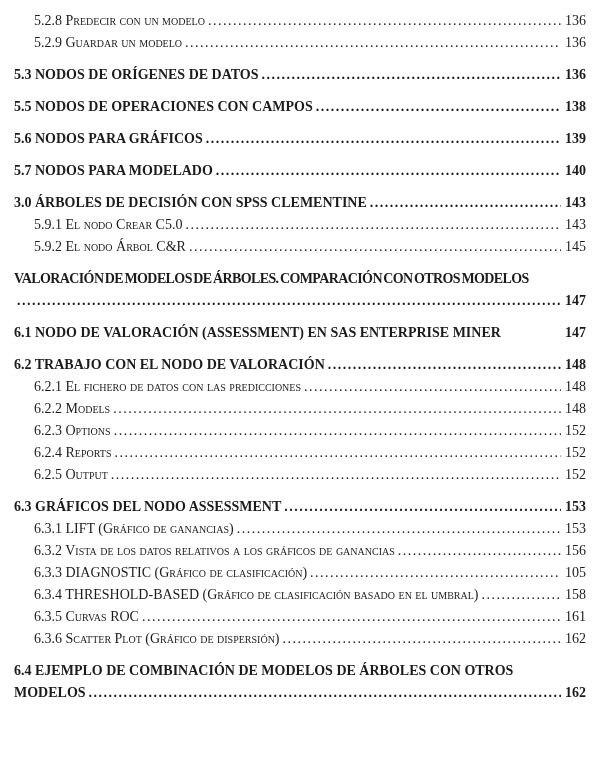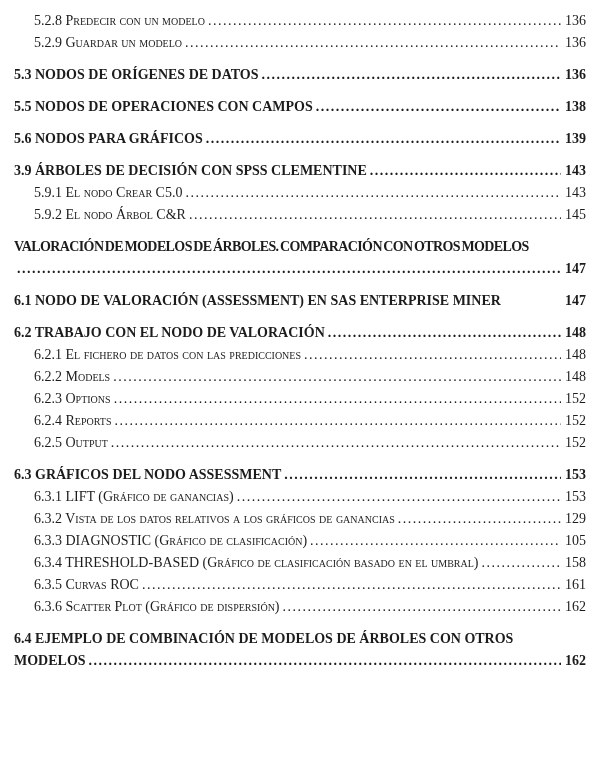--- a/index.html
+++ b/index.html
@@ -76,24 +76,29 @@
     <span class="leader"></span>
     <span class="pg">138</span>
   </div>
 
   <div class="entry chap row">
     <span class="t">5.6 NODOS PARA GRÁFICOS</span>
     <span class="leader"></span>
     <span class="pg">139</span>
   </div>
 
+  <div class="entry chap row">
+    <span class="t">5.7 NODOS PARA MODELADO</span>
+    <span class="leader"></span>
+    <span class="pg">140</span>
+  </div>
 
 
   <div class="entry chap tight row">
-    <span class="t">3.9 ÁRBOLES DE DECISIÓN CON SPSS CLEMENTINE</span>
+    <span class="t">3.0 ÁRBOLES DE DECISIÓN CON SPSS CLEMENTINE</span>
     <span class="leader"></span>
     <span class="pg">143</span>
   </div>
 
   <div class="entry sub row">
     <span class="t">5.9.1 El nodo Crear C5.0</span>
     <span class="leader"></span>
     <span class="pg">143</span>
   </div>
 
@@ -162,21 +167,21 @@
 
   <div class="entry sub row">
     <span class="t">6.3.1 LIFT (Gráfico de ganancias)</span>
     <span class="leader"></span>
     <span class="pg">153</span>
   </div>
 
   <div class="entry sub row">
     <span class="t">6.3.2 Vista de los datos relativos a los gráficos de ganancias</span>
     <span class="leader"></span>
-    <span class="pg">129</span>
+    <span class="pg">156</span>
   </div>
 
   <div class="entry sub row">
     <span class="t">6.3.3 DIAGNOSTIC (Gráfico de clasificación)</span>
     <span class="leader"></span>
     <span class="pg">105</span>
   </div>
 
   <div class="entry sub row">
     <span class="t">6.3.4 THRESHOLD-BASED (Gráfico de clasificación basado en el umbral)</span>

